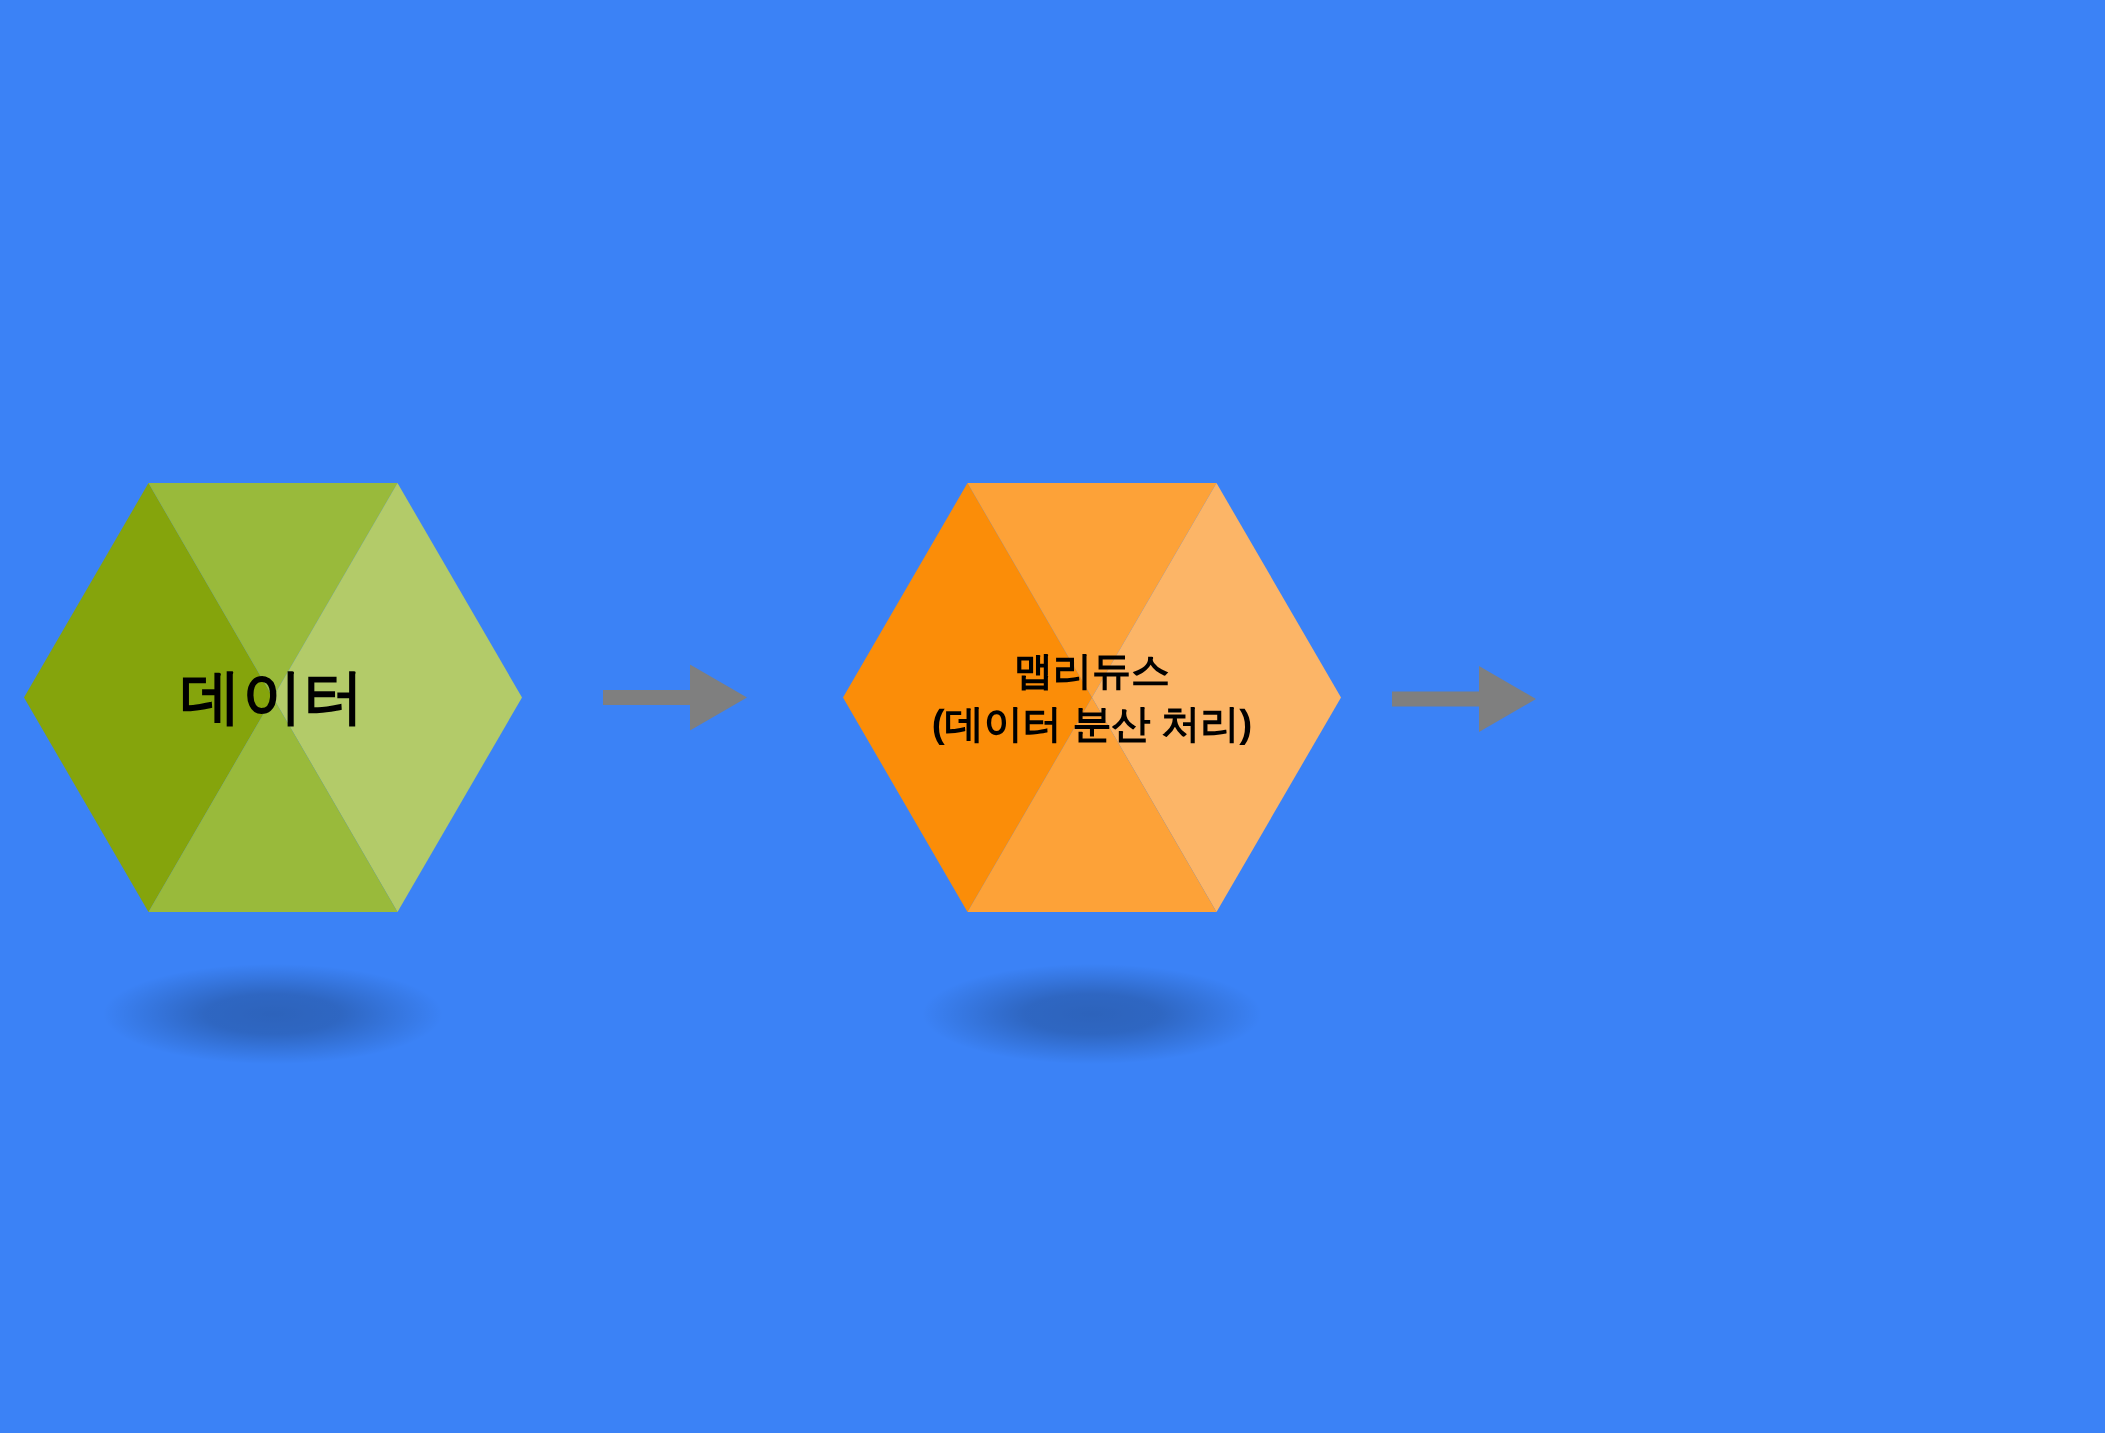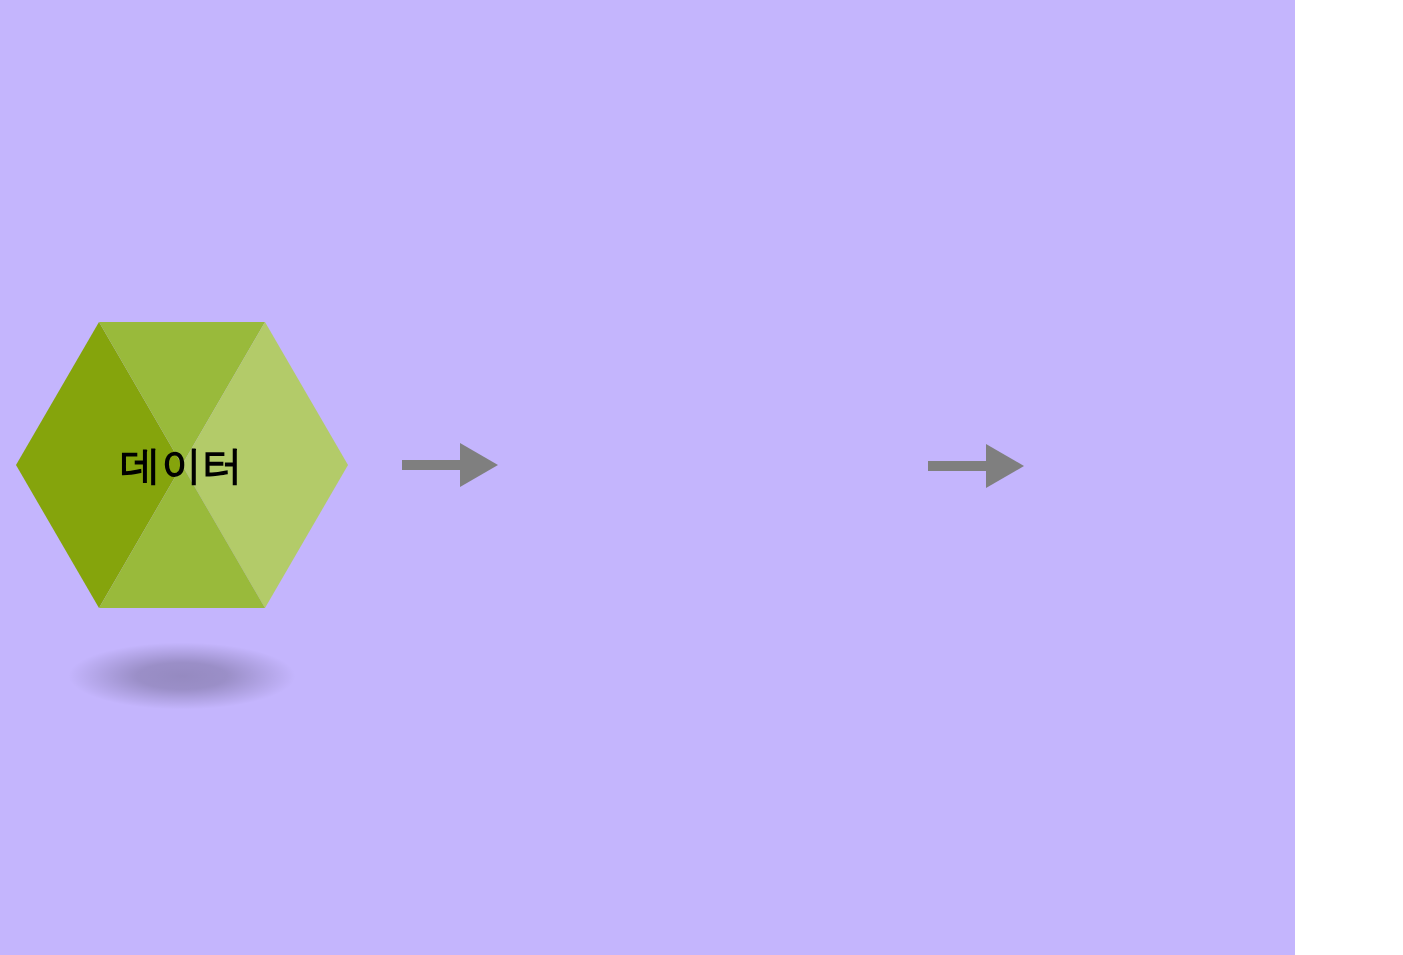--- a/index.html
+++ b/index.html
@@ -2,23 +2,23 @@
 <html><head>
 <meta charset="utf-8">
 <style>
   html, body {
     margin: 0;
     padding: 0;
     background: #ffffff;
   }
   #canvas {
     position: relative;
-    width: 1295px;
+    width: 1403px;
     height: 955px;
-    background: #c4b5fd;
+    background: #3b82f6;
     overflow: hidden;
     font-family: "Liberation Sans", "DejaVu Sans", sans-serif;
   }
   .node {
     position: absolute;
     top: 322px;
     width: 332px;
     height: 286px;
   }
   .node.n1 { left: 16px; }
@@ -96,20 +96,33 @@
       <div class="label-large">데이터</div>
     </div>
     <div class="shadow"></div>
   </div>
 
   <svg class="arrow a1" viewBox="0 0 96 44" aria-hidden="true">
     <rect x="0" y="17" width="60" height="10" fill="#7f7f7f"></rect>
     <polygon points="58,0 96,22 58,44" fill="#7f7f7f"></polygon>
   </svg>
 
+  <div class="node n2">
+    <svg class="hex" viewBox="0 0 332 286" aria-hidden="true">
+      <polygon points="0,143 83,0 166,143 83,286" fill="#fb8d08"></polygon>
+      <polygon points="83,0 249,0 166,143" fill="#fda238"></polygon>
+      <polygon points="249,0 332,143 249,286 166,143" fill="#fcb567"></polygon>
+      <polygon points="83,286 166,143 249,286" fill="#fda238"></polygon>
+    </svg>
+    <div class="labels">
+      <div class="label">맵리듀스</div>
+      <div class="sublabel">(데이터 분산 처리)</div>
+    </div>
+    <div class="shadow"></div>
+  </div>
 
   <svg class="arrow a2" viewBox="0 0 96 44" aria-hidden="true">
     <rect x="0" y="17" width="60" height="10" fill="#7f7f7f"></rect>
     <polygon points="58,0 96,22 58,44" fill="#7f7f7f"></polygon>
   </svg>
 
 
 </div>
 
 </body></html>

